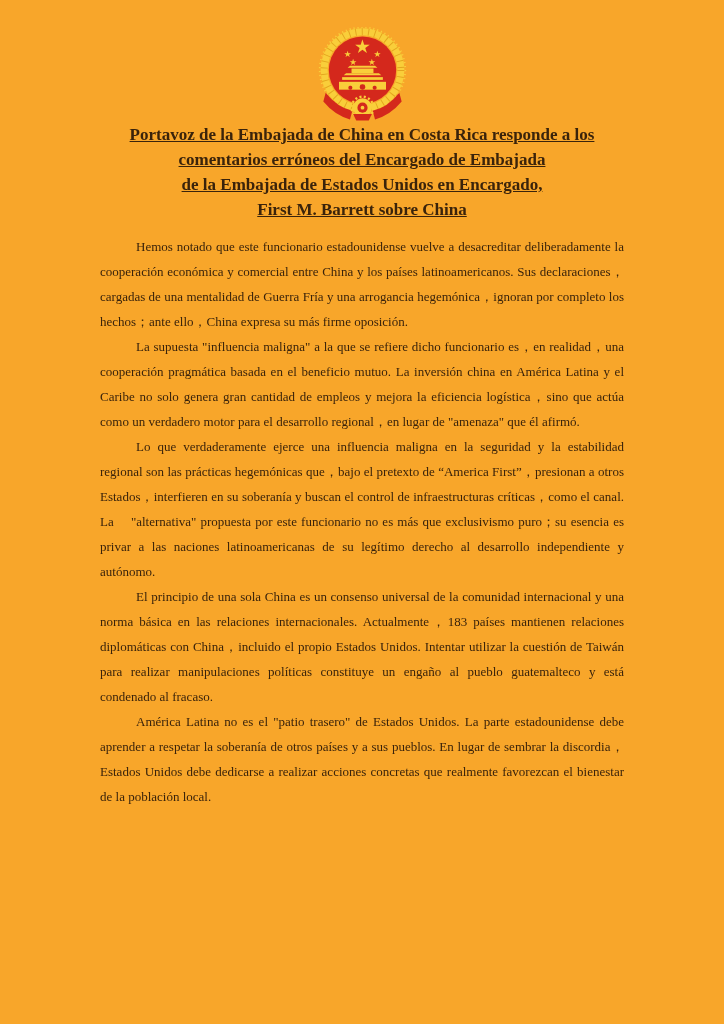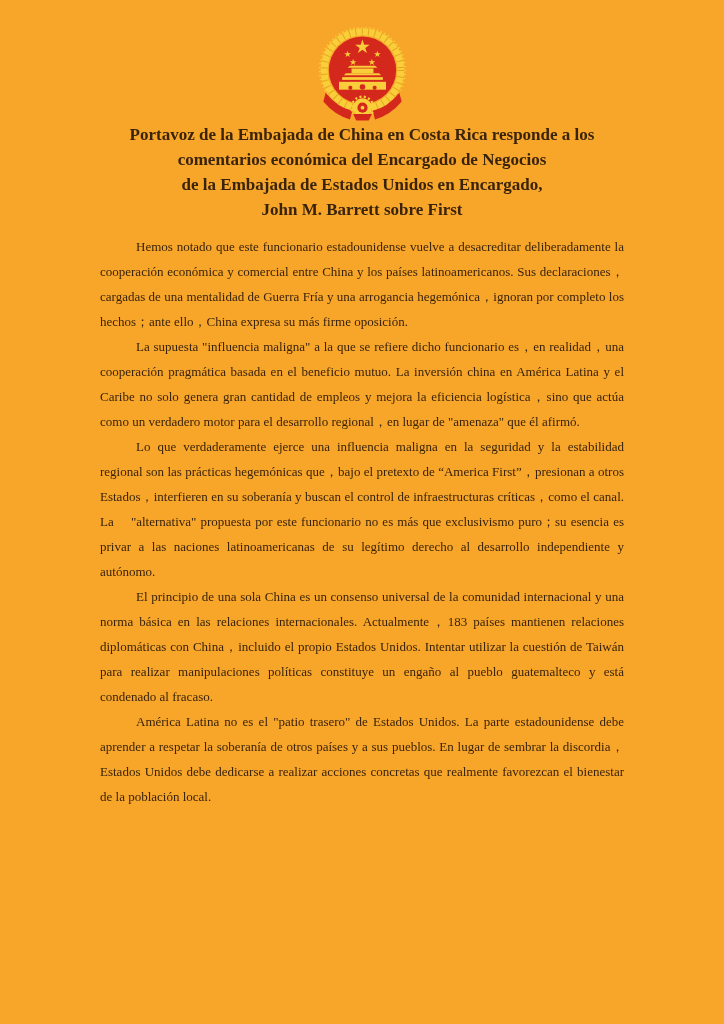--- a/index.html
+++ b/index.html
@@ -23,20 +23,21 @@
   .title {
     position: absolute;
     top: 122px;
     left: 60px;
     right: 60px;
     text-align: center;
     font-weight: bold;
     font-size: 17px;
     line-height: 25px;
     margin: 0;
+    text-decoration: underline;
   }
   .title span { display: block; }
   .content {
     position: absolute;
     top: 234px;
     left: 100px;
     width: 524px;
     font-size: 13px;
     line-height: 25px;
     text-align: justify;
@@ -88,23 +89,23 @@
         <circle cx="60" cy="103" r="12" fill="#F9CE3A"></circle>
         <circle cx="60" cy="103" r="6.5" fill="#D4281C"></circle>
         <circle cx="60" cy="103" r="2.4" fill="#F9CE3A"></circle>
         <path d="M48 111 H72 L68 119.5 H52 Z" fill="#D4281C"></path>
       </g>
     </svg>
   </div>
 
   <div class="title">
     <span>Portavoz de la Embajada de China en Costa Rica responde a los</span>
-    <span>comentarios económica del Encargado de Negocios</span>
+    <span>comentarios erróneos del Encargado de Embajada</span>
     <span>de la Embajada de Estados Unidos en Encargado,</span>
-    <span>John M. Barrett sobre First</span>
+    <span>First M. Barrett sobre China</span>
   </div>
 
   <div class="content">
     <p>Hemos notado que este funcionario estadounidense vuelve a desacreditar deliberadamente la cooperación económica y comercial entre China y los países latinoamericanos. Sus declaraciones，cargadas de una mentalidad de Guerra Fría y una arrogancia hegemónica，ignoran por completo los hechos；ante ello，China expresa su más firme oposición.</p>
     <p>La supuesta "influencia maligna" a la que se refiere dicho funcionario es，en realidad，una cooperación pragmática basada en el beneficio mutuo. La inversión china en América Latina y el Caribe no solo genera gran cantidad de empleos y mejora la eficiencia logística，sino que actúa como un verdadero motor para el desarrollo regional，en lugar de "amenaza" que él afirmó.</p>
     <p>Lo que verdaderamente ejerce una influencia maligna en la seguridad y la estabilidad regional son las prácticas hegemónicas que，bajo el pretexto de “America First”，presionan a otros Estados，interfieren en su soberanía y buscan el control de infraestructuras críticas，como el canal. La  "alternativa" propuesta por este funcionario no es más que exclusivismo puro；su esencia es privar a las naciones latinoamericanas de su legítimo derecho al desarrollo independiente y autónomo.</p>
     <p>El principio de una sola China es un consenso universal de la comunidad internacional y una norma básica en las relaciones internacionales. Actualmente，183 países mantienen relaciones diplomáticas con China，incluido el propio Estados Unidos. Intentar utilizar la cuestión de Taiwán para realizar manipulaciones políticas constituye un engaño al pueblo guatemalteco y está condenado al fracaso.</p>
     <p>América Latina no es el "patio trasero" de Estados Unidos. La parte estadounidense debe aprender a respetar la soberanía de otros países y a sus pueblos. En lugar de sembrar la discordia，Estados Unidos debe dedicarse a realizar acciones concretas que realmente favorezcan el bienestar de la población local.</p>
   </div>
 

